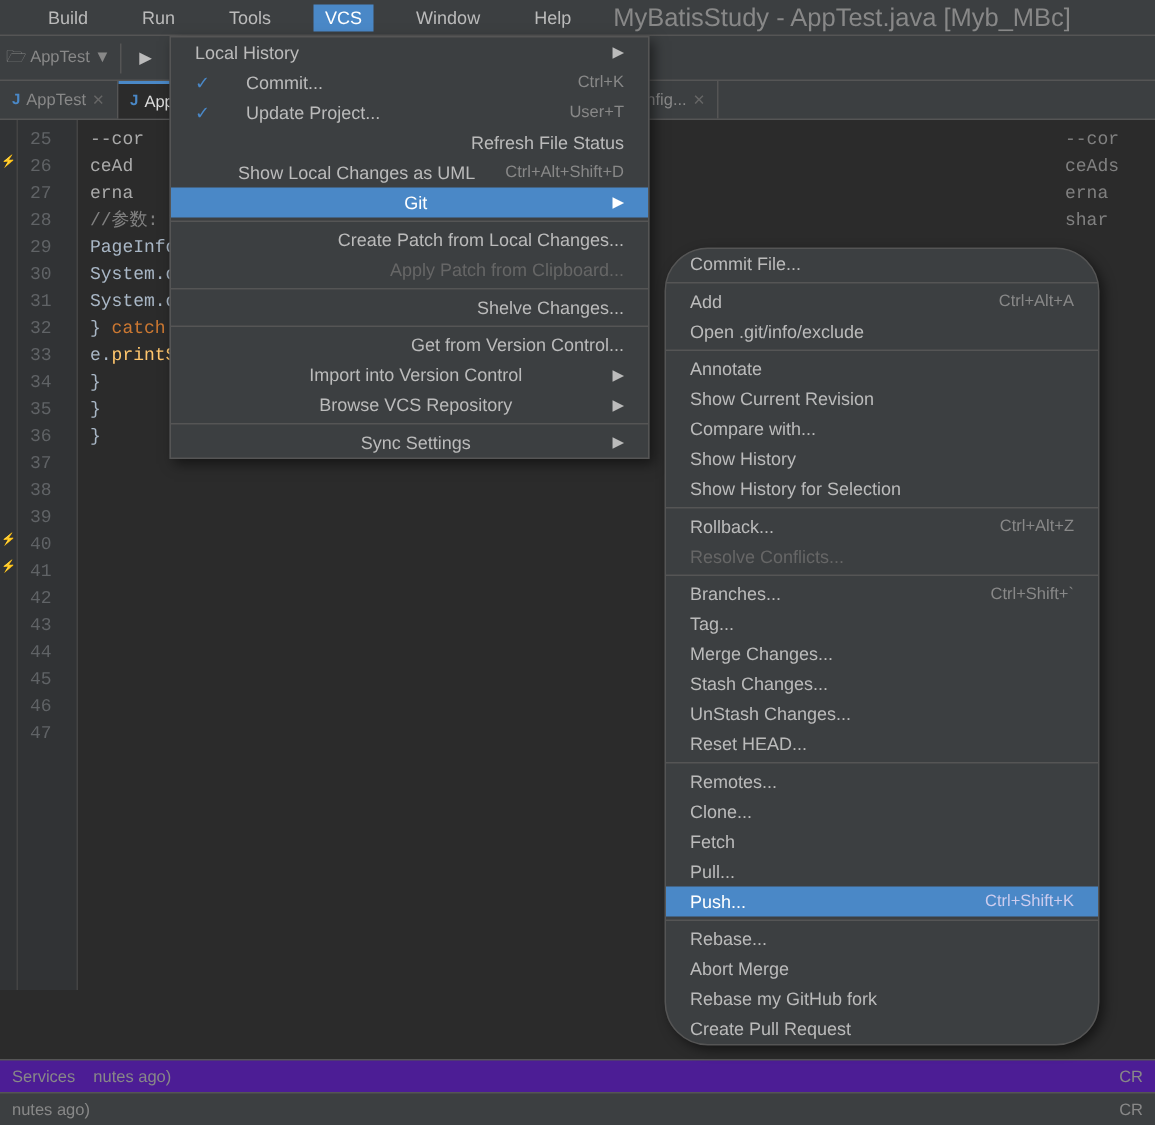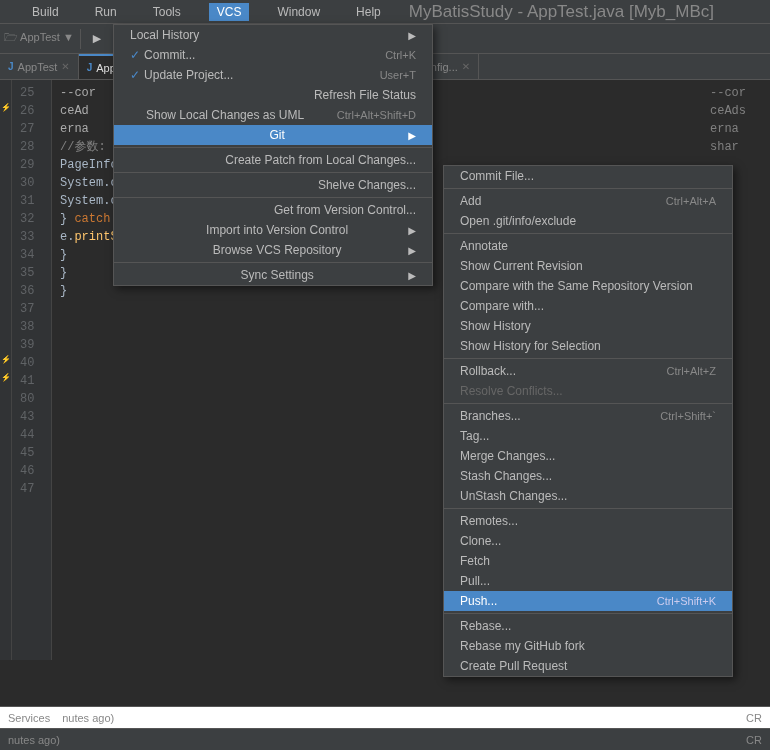--- a/index.html
+++ b/index.html
@@ -117,21 +117,21 @@
     }
     .code-line { white-space: nowrap; }
     .kw { color: #cc7832; }
     .str { color: #6a8759; }
     .method { color: #ffc66d; }
     .comment { color: #808080; }
     .type { color: #a9b7c6; }
 
     
     .status-bar {
-      background: #ffffff;
+      background: #4c1d95;
       color: #888;
       font-size: 11px;
       height: 22px;
       display: flex;
       align-items: center;
       padding: 0 8px;
       border-top: 1px solid #555;
       position: absolute;
       bottom: 22px;
       left: 0;
@@ -166,20 +166,21 @@
     }
     .dropdown-item {
       display: flex;
       align-items: center;
       padding: 3px 16px;
       color: #bbbbbb;
       cursor: pointer;
       font-size: 12px;
       white-space: nowrap;
       justify-content: space-between;
+      gap: 20px;
     }
     .dropdown-item.active { background: #4a88c7; color: white; }
     .dropdown-item.disabled { color: #666; cursor: default; }
     .dropdown-sep { height: 1px; background: #555; margin: 2px 0; }
     .dropdown-item .shortcut { color: #888; font-size: 11px; margin-left: auto; }
     .dropdown-item.active .shortcut { color: #cce; }
     .dropdown-item .arrow { font-size: 10px; }
     .dropdown-item .icon-space { width: 16px; display: inline-block; }
 
     
@@ -187,20 +188,21 @@
       top: 24px;
       left: 113px;
       width: 320px;
     }
 
     
     .git-menu {
       top: 165px;
       left: 443px;
       width: 290px;
+      border-radius: 29px;
     }
 
     
     .gutter {
       width: 12px;
       background: #313335;
       border-right: 1px solid #444;
       display: flex;
       flex-direction: column;
     }
@@ -308,21 +310,21 @@
       <div>32</div>
       <div>33</div>
       <div>34</div>
     <div>35</div>
       <div>36</div>
       <div>37</div>
       <div>38</div>
       <div>39</div>
     <div>40</div>
       <div>41</div>
-      <div>80</div>
+      <div>42</div>
       <div>43</div>
       <div>44</div>
     <div>45</div>
       <div>46</div>
       <div>47</div>
   </div>
 
   <div class="code-area">
     <div class="code-line"></div>
     <div class="code-line"><span class="comment" style="color:#4a88c7;">        </span></div>
@@ -430,20 +432,24 @@
   <div class="dropdown-item active">
     <span class="icon-space"></span>
     <span>Git</span>
     <span class="arrow">▶</span>
   </div>
   <div class="dropdown-sep"></div>
   <div class="dropdown-item">
     <span class="icon-space"></span>
     <span>Create Patch from Local Changes...</span>
   </div>
+  <div class="dropdown-item disabled">
+    <span class="icon-space"></span>
+    <span>Apply Patch from Clipboard...</span>
+  </div>
   <div class="dropdown-sep"></div>
   <div class="dropdown-item">
     <span class="icon-space"></span>
     <span>Shelve Changes...</span>
   </div>
   <div class="dropdown-sep"></div>
   <div class="dropdown-item">
     <span class="icon-space"></span>
     <span>Get from Version Control...</span>
   </div>
@@ -478,23 +484,20 @@
     <span>Open .git/info/exclude</span>
   </div>
   <div class="dropdown-sep"></div>
   <div class="dropdown-item">
     <span>Annotate</span>
   </div>
   <div class="dropdown-item">
     <span>Show Current Revision</span>
   </div>
   <div class="dropdown-item">
-    <span>Compare with the Same Repository Version</span>
-  </div>
-  <div class="dropdown-item">
     <span>Compare with...</span>
   </div>
   <div class="dropdown-item">
     <span>Show History</span>
   </div>
   <div class="dropdown-item">
     <span>Show History for Selection</span>
   </div>
   <div class="dropdown-sep"></div>
   <div class="dropdown-item">
@@ -513,20 +516,23 @@
     <span>Tag...</span>
   </div>
   <div class="dropdown-item">
     <span>Merge Changes...</span>
   </div>
   <div class="dropdown-item">
     <span>Stash Changes...</span>
   </div>
   <div class="dropdown-item">
     <span>UnStash Changes...</span>
+  </div>
+  <div class="dropdown-item">
+    <span>Reset HEAD...</span>
   </div>
   <div class="dropdown-sep"></div>
   <div class="dropdown-item">
     <span>Remotes...</span>
   </div>
   <div class="dropdown-item">
     <span>Clone...</span>
   </div>
   <div class="dropdown-item">
     <span>Fetch</span>
@@ -536,18 +542,21 @@
   </div>
   <div class="dropdown-item active">
     <span>Push...</span>
     <span class="shortcut">Ctrl+Shift+K</span>
   </div>
   <div class="dropdown-sep"></div>
   <div class="dropdown-item">
     <span>Rebase...</span>
   </div>
   <div class="dropdown-item">
+    <span>Abort Merge</span>
+  </div>
+  <div class="dropdown-item">
     <span>Rebase my GitHub fork</span>
   </div>
   <div class="dropdown-item">
     <span>Create Pull Request</span>
   </div>
 </div>
 
 </body></html>

